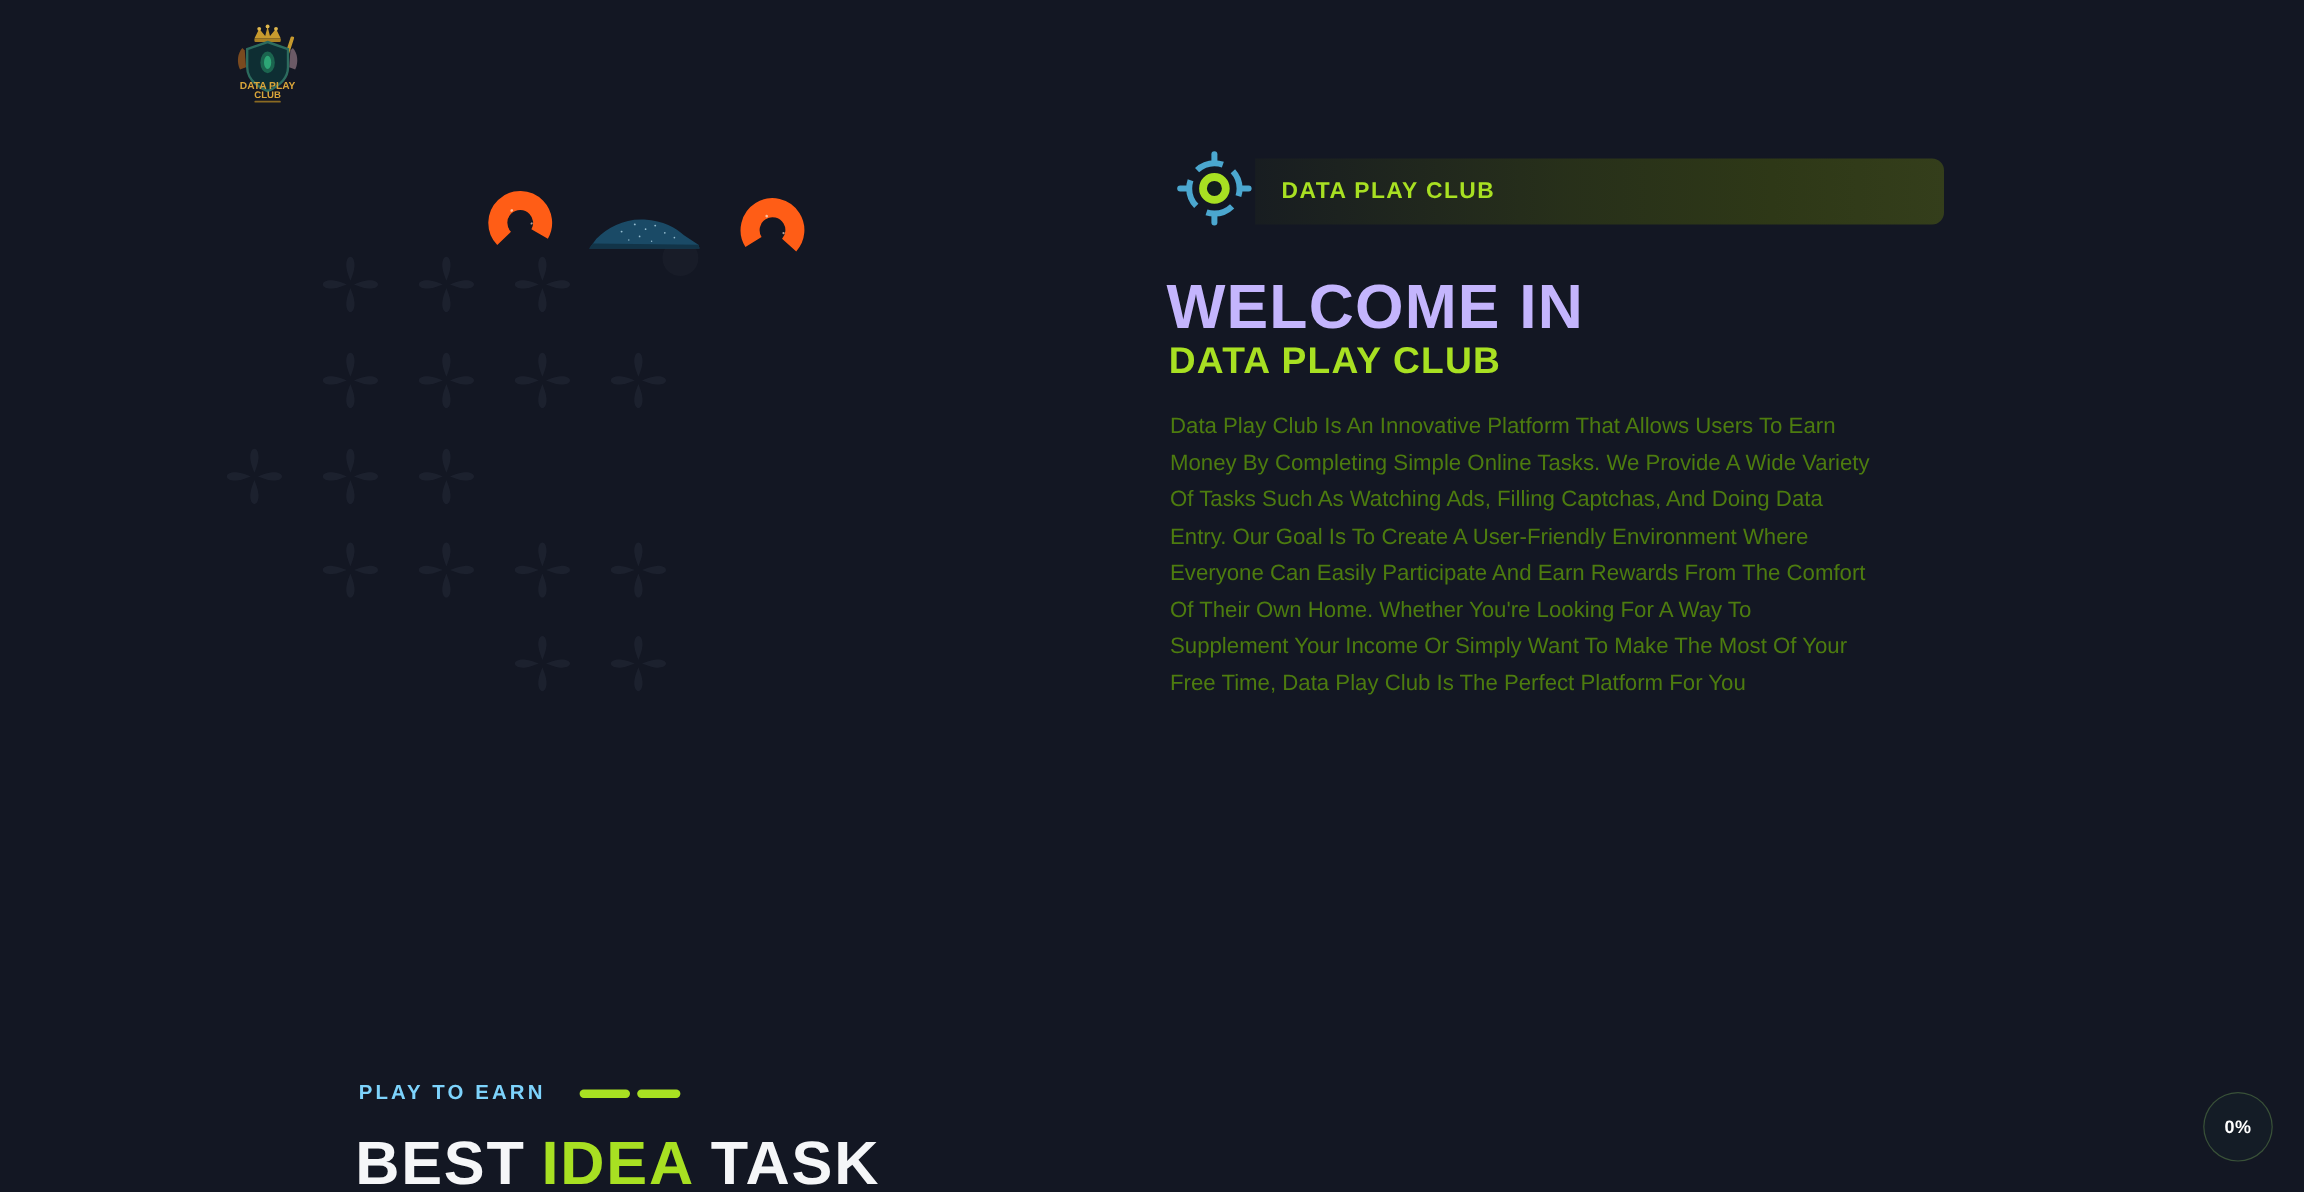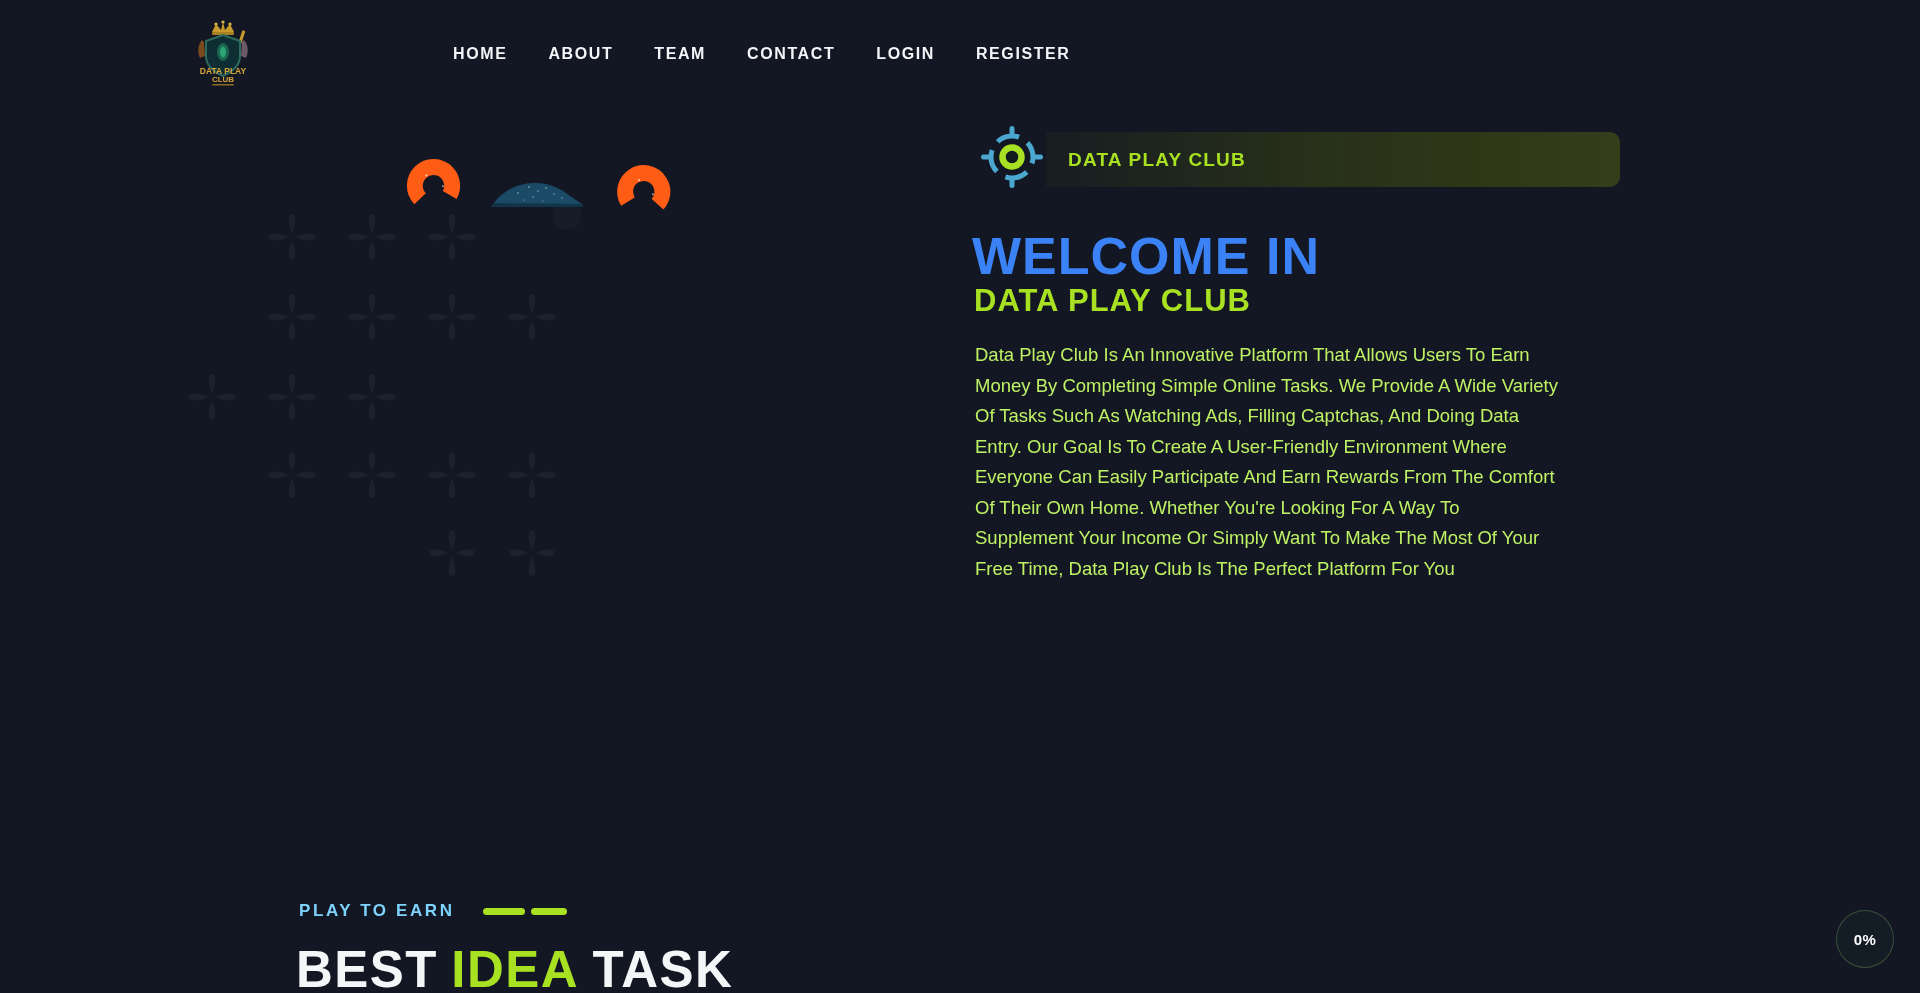--- a/index.html
+++ b/index.html
@@ -27,29 +27,29 @@
     position:absolute; left:1046px; top:132px; width:574px; height:55px;
     background:linear-gradient(90deg, rgba(46,56,23,0.18) 0%, rgba(46,56,23,0.75) 45%, #2e3817 75%, #343e1b 100%);
     border-radius:0 10px 10px 0;
     display:flex; align-items:center;
   }
   .badge-bar span {
     padding-left:22px; color:#a8e022; font-size:19px; font-weight:700; letter-spacing:1.2px;
   }
   .hero-title {
     position:absolute; left:972px; top:226px;
-    font-size:52px; font-weight:800; letter-spacing:1px; color:#3b82f6;
+    font-size:52px; font-weight:800; letter-spacing:1px; color:#c4b5fd;
   }
   .hero-subtitle {
     position:absolute; left:974px; top:283px;
     font-size:31px; font-weight:800; letter-spacing:1px; color:#a8e022;
   }
   .hero-desc {
     position:absolute; left:975px; top:340px; width:585px;
-    font-size:18.5px; line-height:30.5px; color:#bef264; font-weight:400;
+    font-size:18.5px; line-height:30.5px; color:#4d7c0f; font-weight:400;
   }
 
   
   .decor { position:absolute; left:0; top:0; width:960px; height:700px; pointer-events:none; }
   .clover { position:absolute; width:64px; height:64px; }
   .hook { position:absolute; width:56px; height:60px; }
   .hook1 { left:405px; top:152px; transform:rotate(-8deg); }
   .hook2 { left:616px; top:158px; transform:rotate(4deg); }
   .faint-dot {
     position:absolute; left:552px; top:200px; width:30px; height:30px; border-radius:50%;
@@ -116,28 +116,20 @@
 
     <path d="M35,19 L52,25 L52,40 C52,50 44,56 35,60 C26,56 18,50 18,40 L18,25 Z" fill="#0e2e33" stroke="#2c6b5e" stroke-width="2"></path>
     <ellipse cx="35" cy="36" rx="6" ry="9" fill="#1d6b52" opacity="0.9"></ellipse>
     <ellipse cx="35" cy="36" rx="3" ry="5.5" fill="#3ddc97" opacity="0.55"></ellipse>
 
     <text x="35" y="58" text-anchor="middle" font-size="8.5" font-weight="bold" fill="#d9a53a" font-family="Liberation Sans, sans-serif">DATA PLAY</text>
     <text x="35" y="66" text-anchor="middle" font-size="8" font-weight="bold" fill="#d9a53a" font-family="Liberation Sans, sans-serif">CLUB</text>
     <rect x="24" y="68" width="22" height="1.5" rx="0.75" fill="#8a6a22"></rect>
   </svg>
 
-  <nav class="nav">
-    <a>HOME</a>
-    <a>ABOUT</a>
-    <a>TEAM</a>
-    <a>CONTACT</a>
-    <a>LOGIN</a>
-    <a>REGISTER</a>
-  </nav>
 </div>
 
 <div class="decor">
 
   <svg class="clover" style="left:260px;top:205px">
       <use href="#clover-shape"></use>
     </svg>
   <svg class="clover" style="left:340px;top:205px">
       <use href="#clover-shape"></use>
     </svg>

